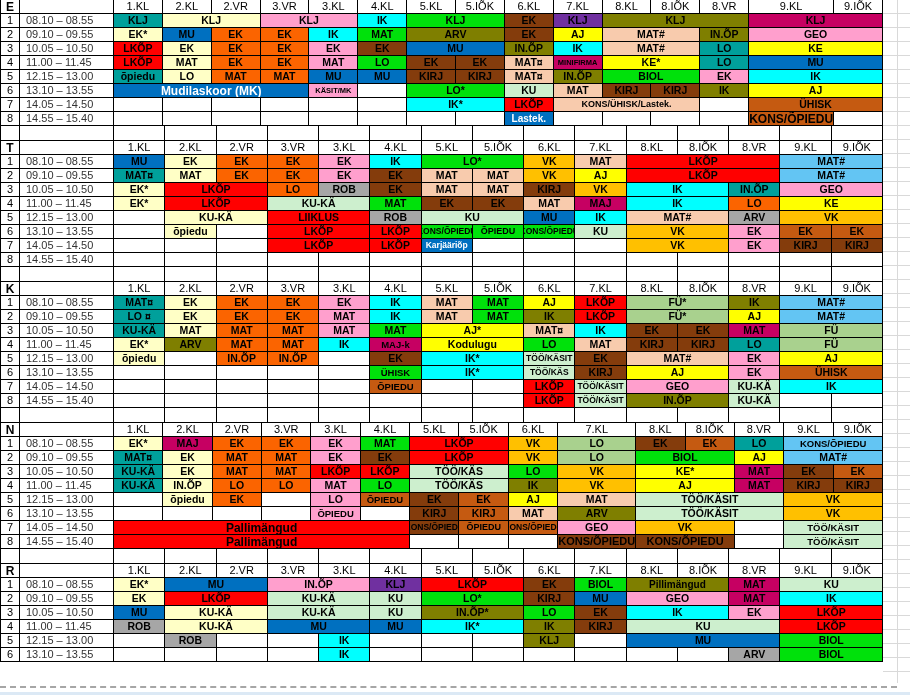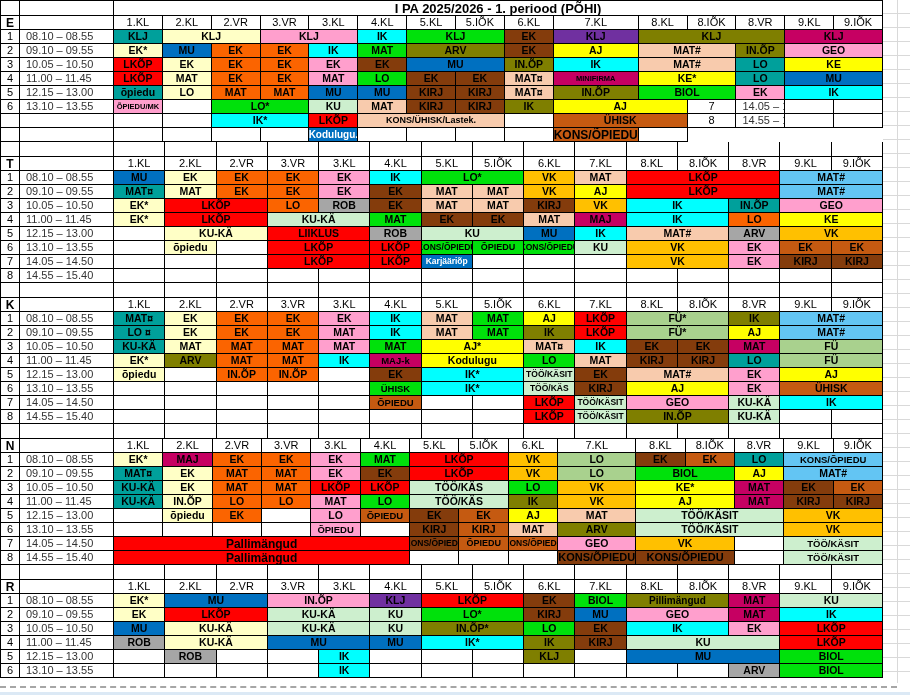--- a/index.html
+++ b/index.html
@@ -24,25 +24,20 @@
           background:repeating-linear-gradient(to bottom,transparent 0 13px,#d9d9d9 13px 14px);}
   #gutter .vline{position:absolute;left:14px;top:0;width:1px;height:100%;background:#d9d9d9;}
   #pagebreak{position:absolute;left:0;top:686px;width:897px;border-top:2px dashed #a6a6a6;}
   #winedge{position:absolute;left:0;top:692px;width:910px;height:3px;background:#dce9f5;}
 </style>
 </head>
 <body>
 
 <div id="screen">
   <div id="sheet">
-    <div class="grid topline titlerow">
-      <div class="cell edge"></div>
-      <div class="cell edge"></div>
-      <div class="cell edge" style="grid-column:span 15;font-weight:bold;">I PA 2025/2026 - 1. periood (PÕHI)</div>
-    </div>
     <div id="blocks">
         <div class="grid">
           <div class="cell daycell">E</div>
           <div class="cell hdr"></div>
           <div class="cell hdr">1.KL</div>
           <div class="cell hdr">2.KL</div>
           <div class="cell hdr">2.VR</div>
           <div class="cell hdr">3.VR</div>
           <div class="cell hdr">3.KL</div>
           <div class="cell hdr">4.KL</div>
@@ -119,21 +114,22 @@
           <div class="cell" style="grid-column: span 1; background: rgb(0, 112, 192);">MU</div>
           <div class="cell" style="grid-column: span 1; background: rgb(132, 60, 12);">KIRJ</div>
           <div class="cell" style="grid-column: span 1; background: rgb(132, 60, 12);">KIRJ</div>
           <div class="cell" style="grid-column: span 1; background: rgb(248, 203, 173);">MAT¤</div>
           <div class="cell" style="grid-column: span 1; background: rgb(127, 127, 0);">IN.ÕP</div>
           <div class="cell" style="grid-column: span 2; background: rgb(0, 225, 11);">BIOL</div>
           <div class="cell" style="grid-column: span 1; background: rgb(255, 159, 205);">EK</div>
           <div class="cell" style="grid-column: span 2; background: rgb(0, 255, 255);">IK</div>
           <div class="cell num">6</div>
           <div class="cell time">13.10 – 13.55</div>
-          <div class="cell" style="grid-column: span 1; background: rgb(255, 159, 205); font-size: 7.5px;">ÕPIEDU/MK</div>
+          <div class="cell" style="grid-column: span 4; background: rgb(0, 112, 192); font-size: 12px; color: rgb(255, 255, 255);">Mudilaskoor (MK)</div>
+          <div class="cell" style="grid-column: span 1; background: rgb(255, 159, 205); font-size: 7.5px;">KÄSIT/MK</div>
           <div class="cell"></div>
           <div class="cell" style="grid-column: span 2; background: rgb(0, 225, 11);">LO*</div>
           <div class="cell" style="grid-column: span 1; background: rgb(205, 239, 206);">KU</div>
           <div class="cell" style="grid-column: span 1; background: rgb(248, 203, 173);">MAT</div>
           <div class="cell" style="grid-column: span 1; background: rgb(132, 60, 12);">KIRJ</div>
           <div class="cell" style="grid-column: span 1; background: rgb(132, 60, 12);">KIRJ</div>
           <div class="cell" style="grid-column: span 1; background: rgb(127, 127, 0);">IK</div>
           <div class="cell" style="grid-column: span 2; background: rgb(255, 255, 0);">AJ</div>
           <div class="cell num">7</div>
           <div class="cell time">14.05 – 14.50</div>
@@ -151,21 +147,21 @@
           <div class="cell num">8</div>
           <div class="cell time">14.55 – 15.40</div>
           <div class="cell"></div>
           <div class="cell"></div>
           <div class="cell"></div>
           <div class="cell"></div>
           <div class="cell"></div>
           <div class="cell"></div>
           <div class="cell"></div>
           <div class="cell"></div>
-          <div class="cell" style="grid-column: span 1; background: rgb(0, 112, 192); font-size: 10px; color: rgb(255, 255, 255);">Kodulugu.</div>
+          <div class="cell" style="grid-column: span 1; background: rgb(0, 112, 192); font-size: 10px; color: rgb(255, 255, 255);">Lastek.</div>
           <div class="cell"></div>
           <div class="cell"></div>
           <div class="cell"></div>
           <div class="cell"></div>
           <div class="cell ovis" style="grid-column: span 1; background: rgb(197, 90, 17); font-size: 12px;">KONS/ÕPIEDU</div>
           <div class="cell"></div>
         </div>
         <div class="grid spacer">
           <div class="cell"></div>
           <div class="cell"></div>

